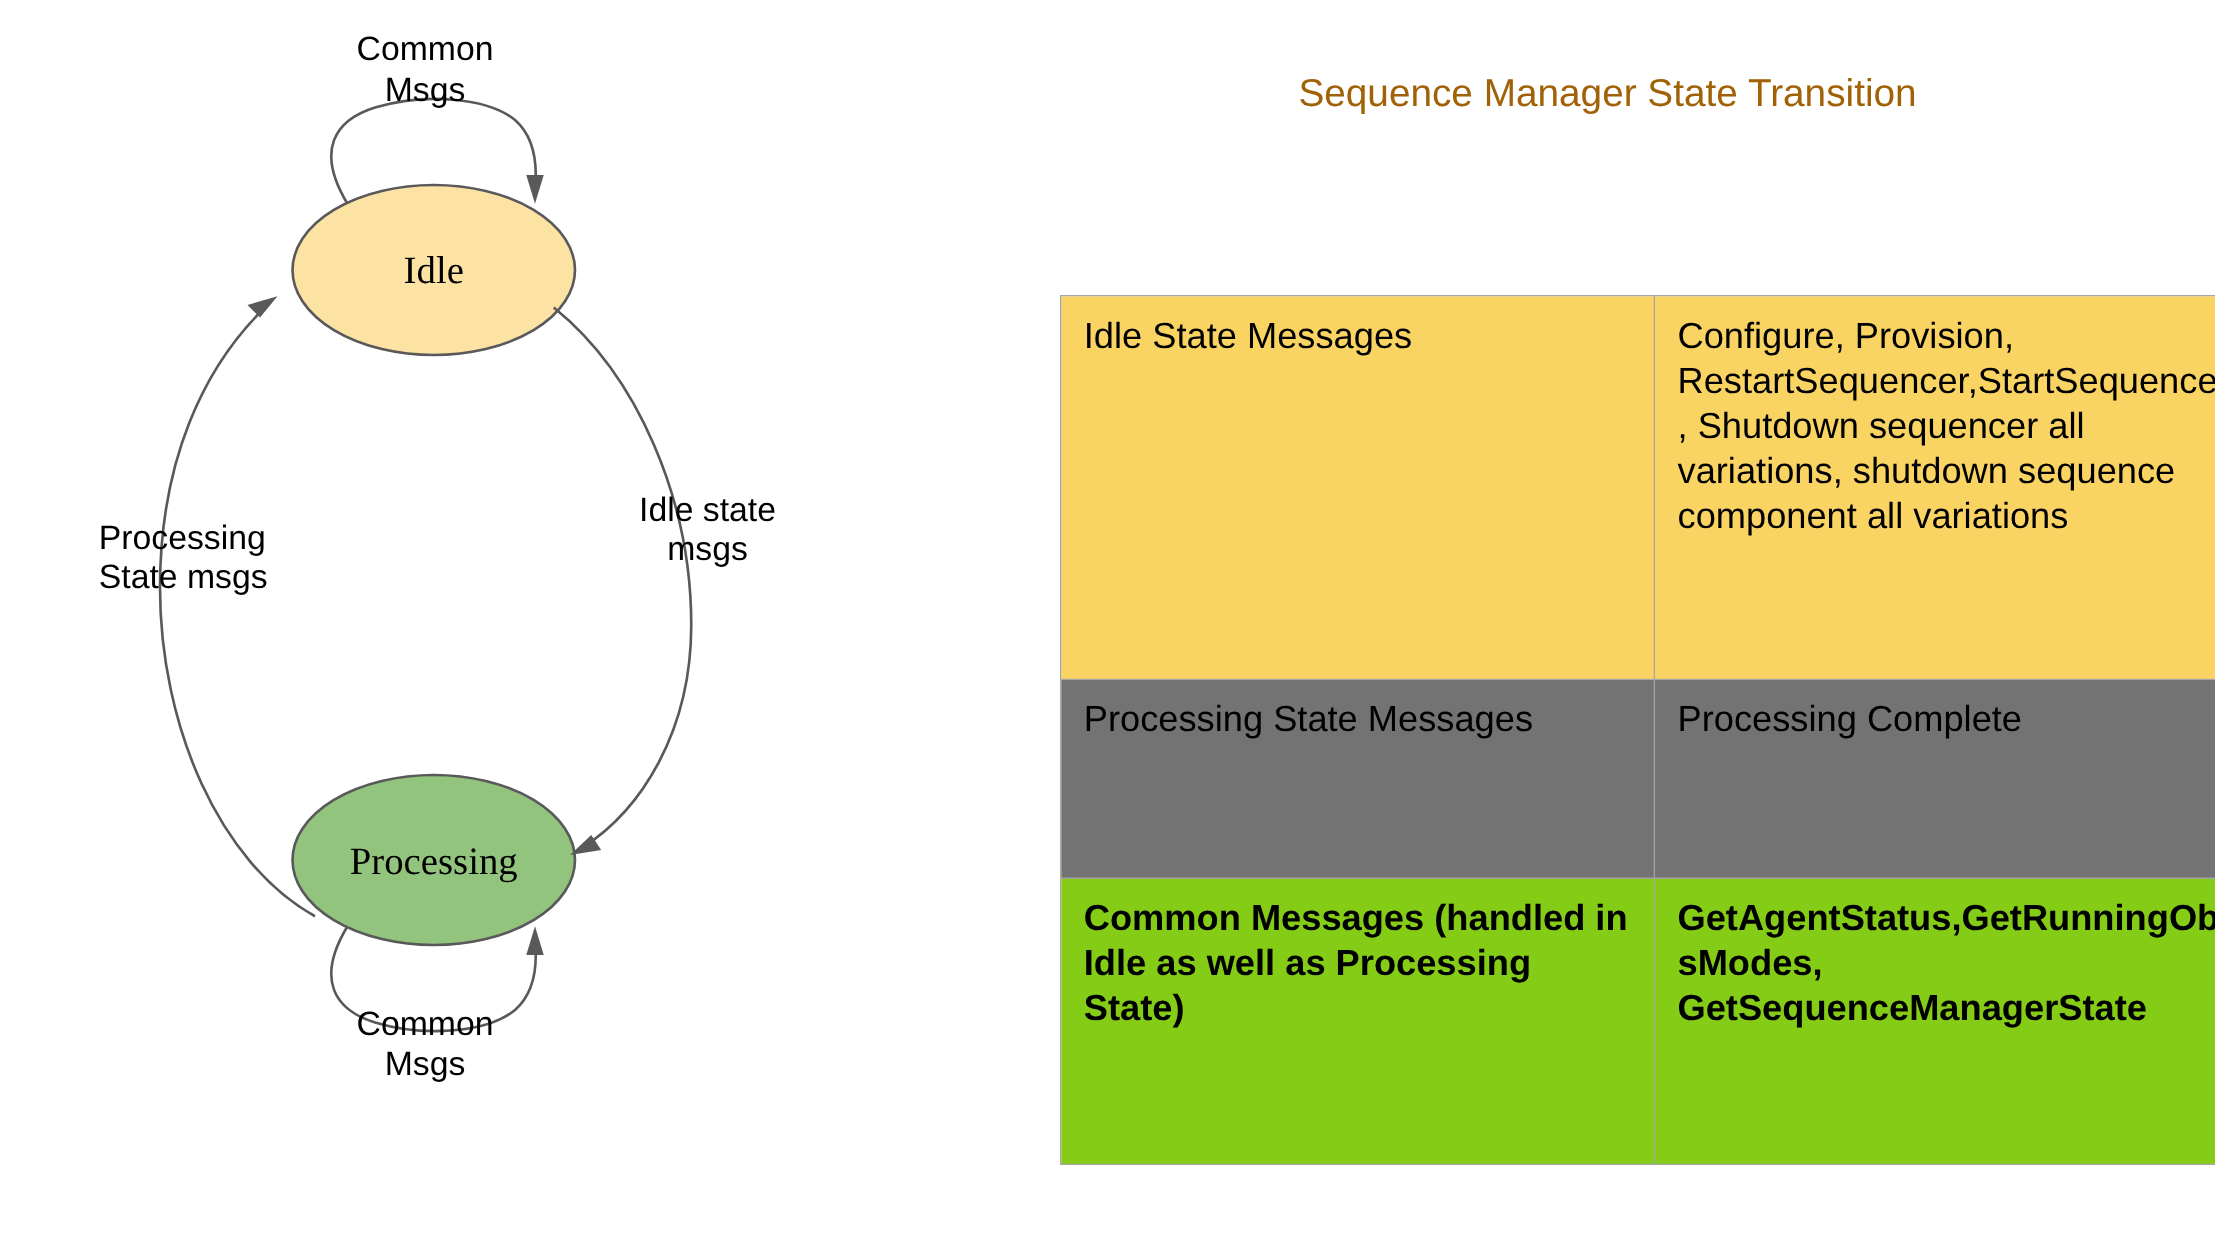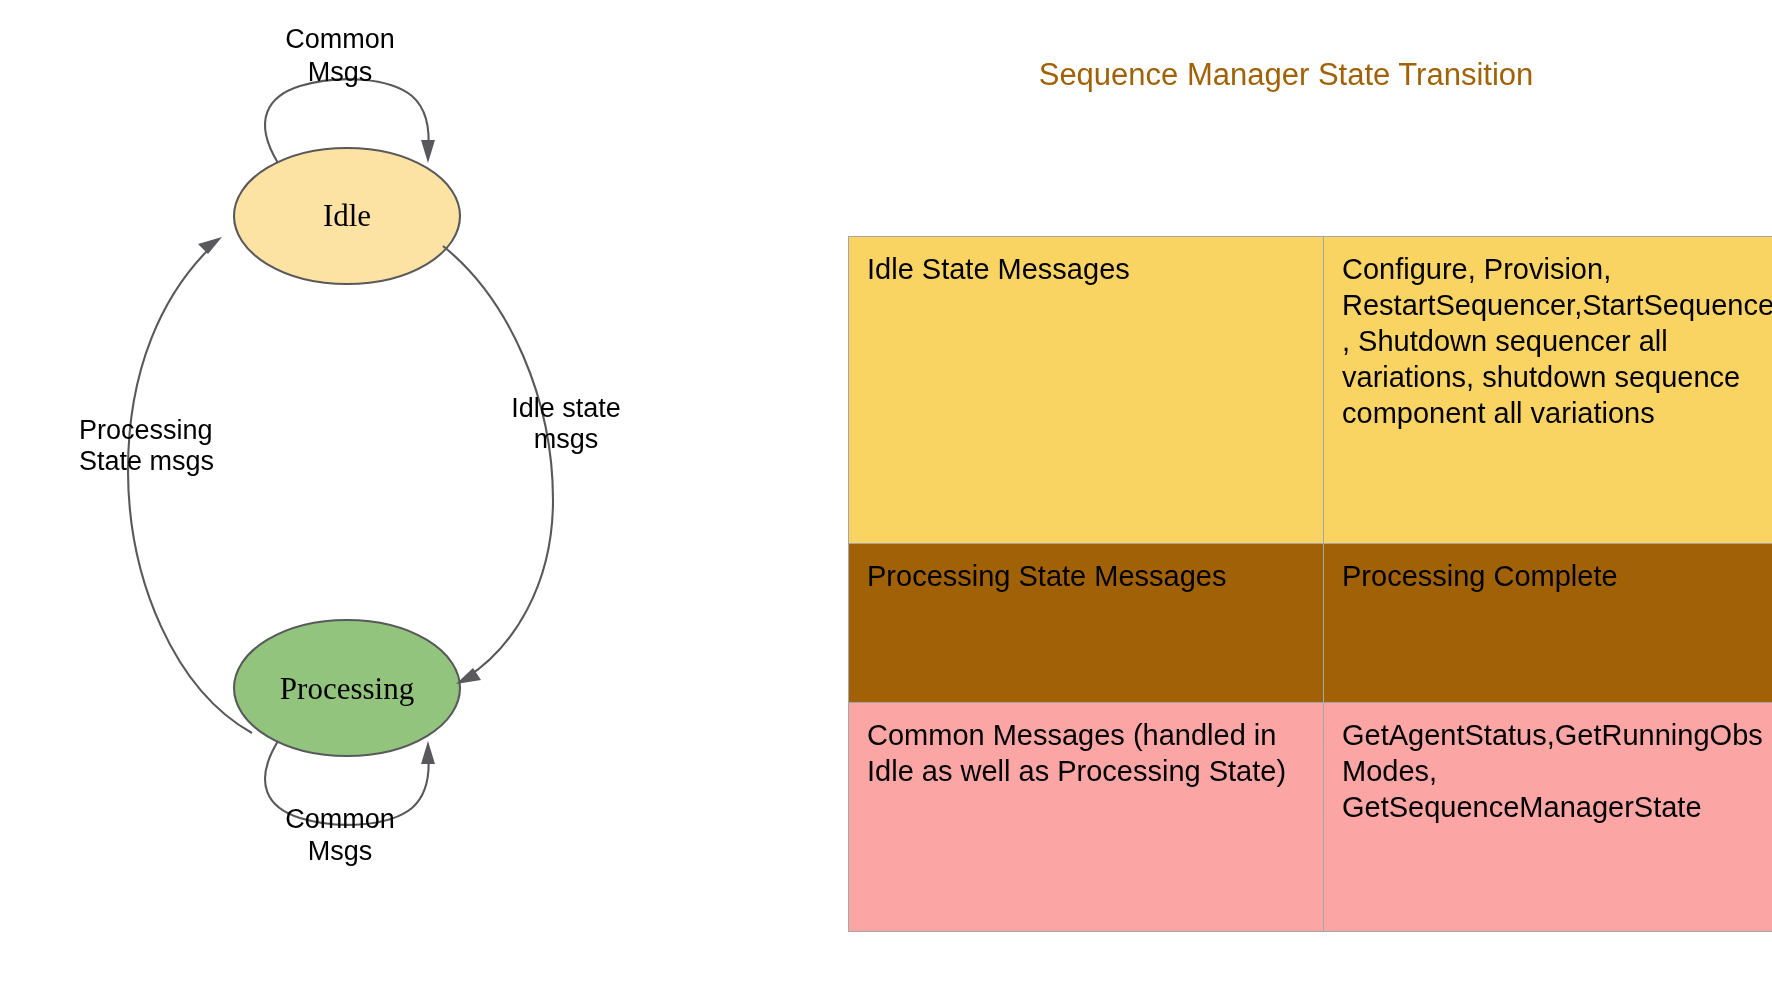--- a/index.html
+++ b/index.html
@@ -94,22 +94,22 @@
     font-size: 29px;
     line-height: 36px;
     color: #000000;
     word-break: break-word;
     overflow-wrap: break-word;
   }
   #msg-table td.col-left  { width: 440px; }
   #msg-table td.col-right { width: 444px; }
 
   .row-idle td       { background: #fad462; height: 278px; margin-left: 11px; }
-  .row-processing td { background: #a16207; height: 130px; }
-  .row-common td     { background: #fca5a5; height: 200px; }
+  .row-processing td { background: #737373; height: 130px; }
+  .row-common td     { background: #84cc16; height: 200px; font-weight: bold; }
 
   .cell-text { display: block; white-space: pre-wrap; }
 </style>
 </head>
 <body>
 
 <div id="canvas">
 
   <svg id="diagram-svg" viewBox="0 0 800 994">
 

